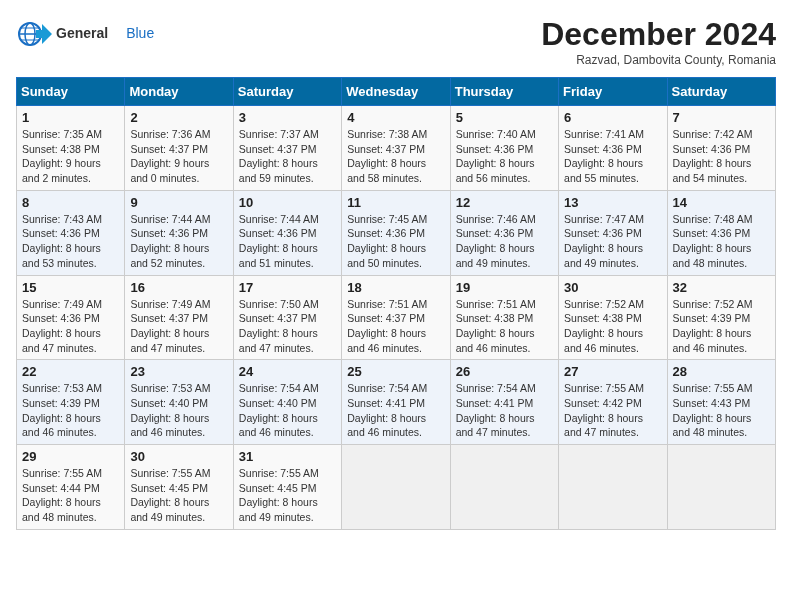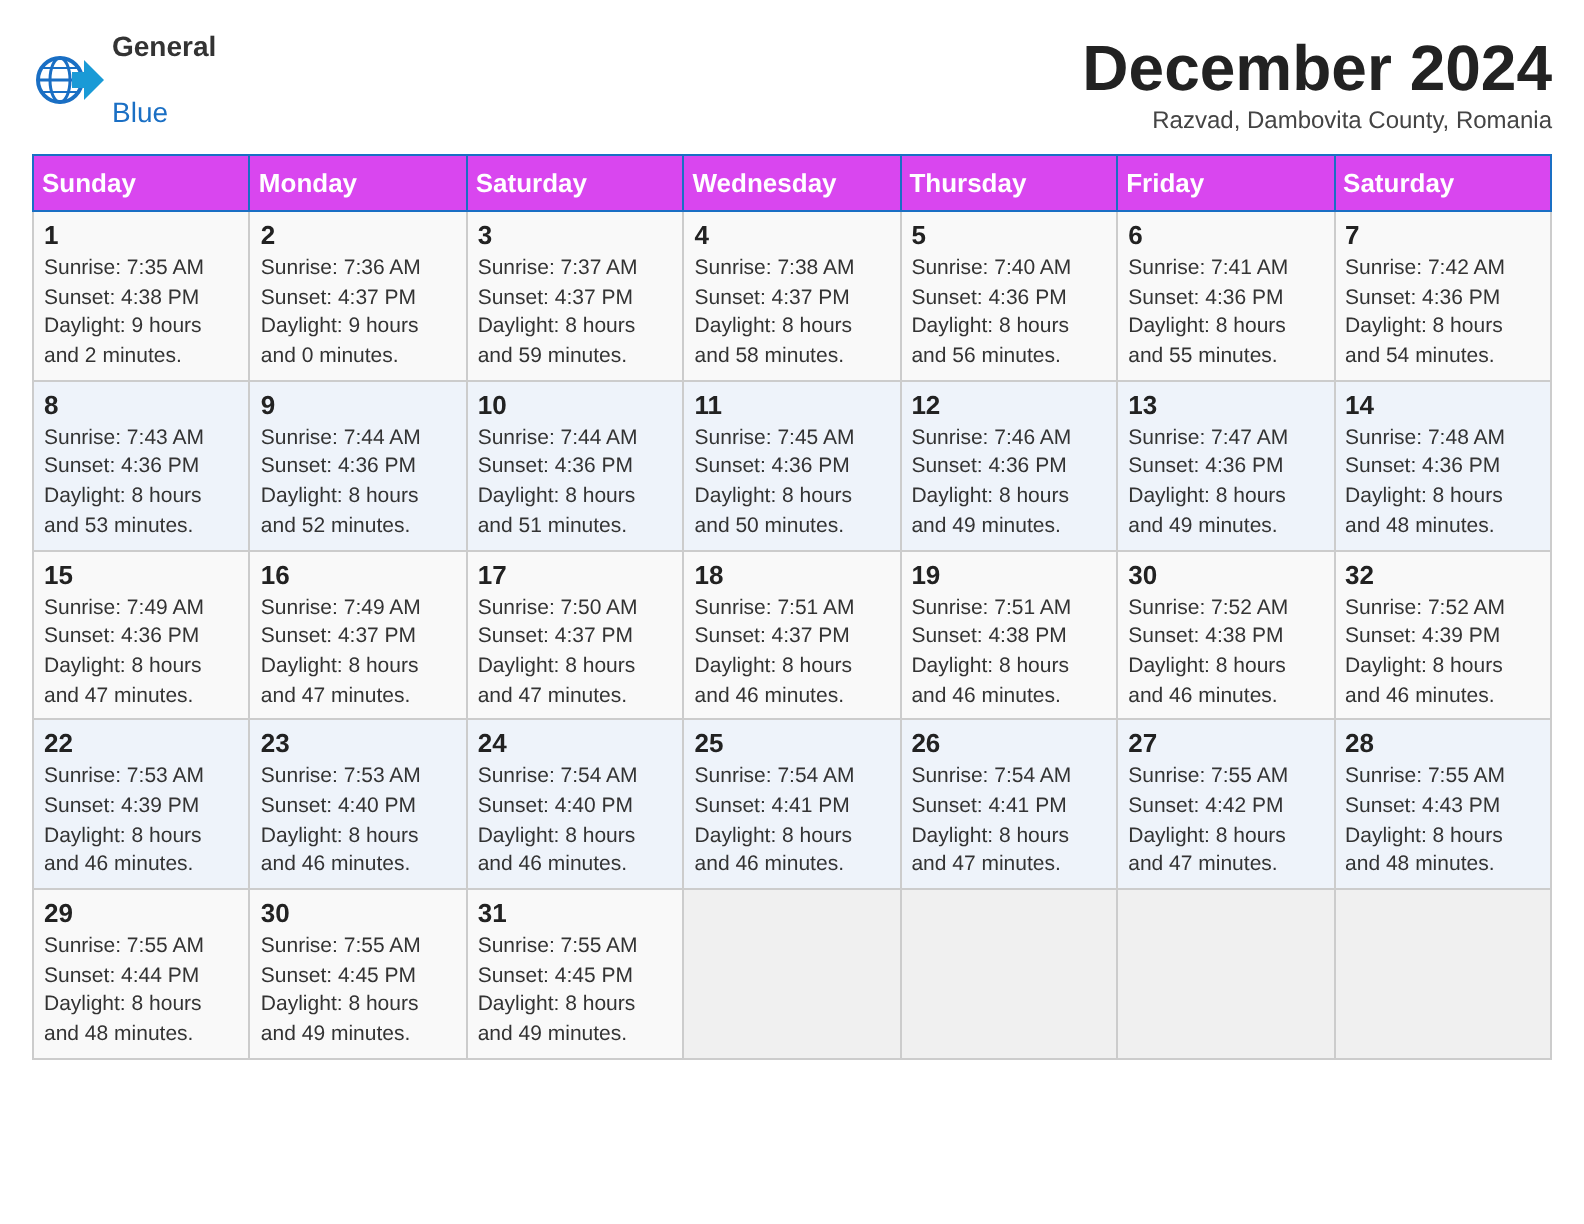--- a/index.html
+++ b/index.html
@@ -16,21 +16,21 @@
       align-items: flex-start;
       margin-bottom: 10px;
     }
     .logo {
       display: flex;
       align-items: center;
       gap: 4px;
     }
     .logo-text {
       display: flex;
-      flex-direction: column;
+      flex-direction: row;
       line-height: 1.1;
       gap: 18px;
     }
     .logo-text .general {
       font-size: 14px;
       font-weight: bold;
       color: #333;
     }
     .logo-text .blue {
       font-size: 14px;
@@ -52,21 +52,21 @@
     .calendar-subtitle {
       font-size: 12px;
       color: #444;
     }
     table {
       width: 100%;
       border-collapse: collapse;
       font-size: 11px;
     }
     thead tr th {
-      background: #d946ef;
+      background: #0369a1;
       color: #fff;
       padding: 6px 4px;
       text-align: left;
       font-size: 13px;
       font-weight: bold;
       border: 1px solid #1a6fc4;
     }
     tbody tr td {
       border: 1px solid #ccc;
       vertical-align: top;

